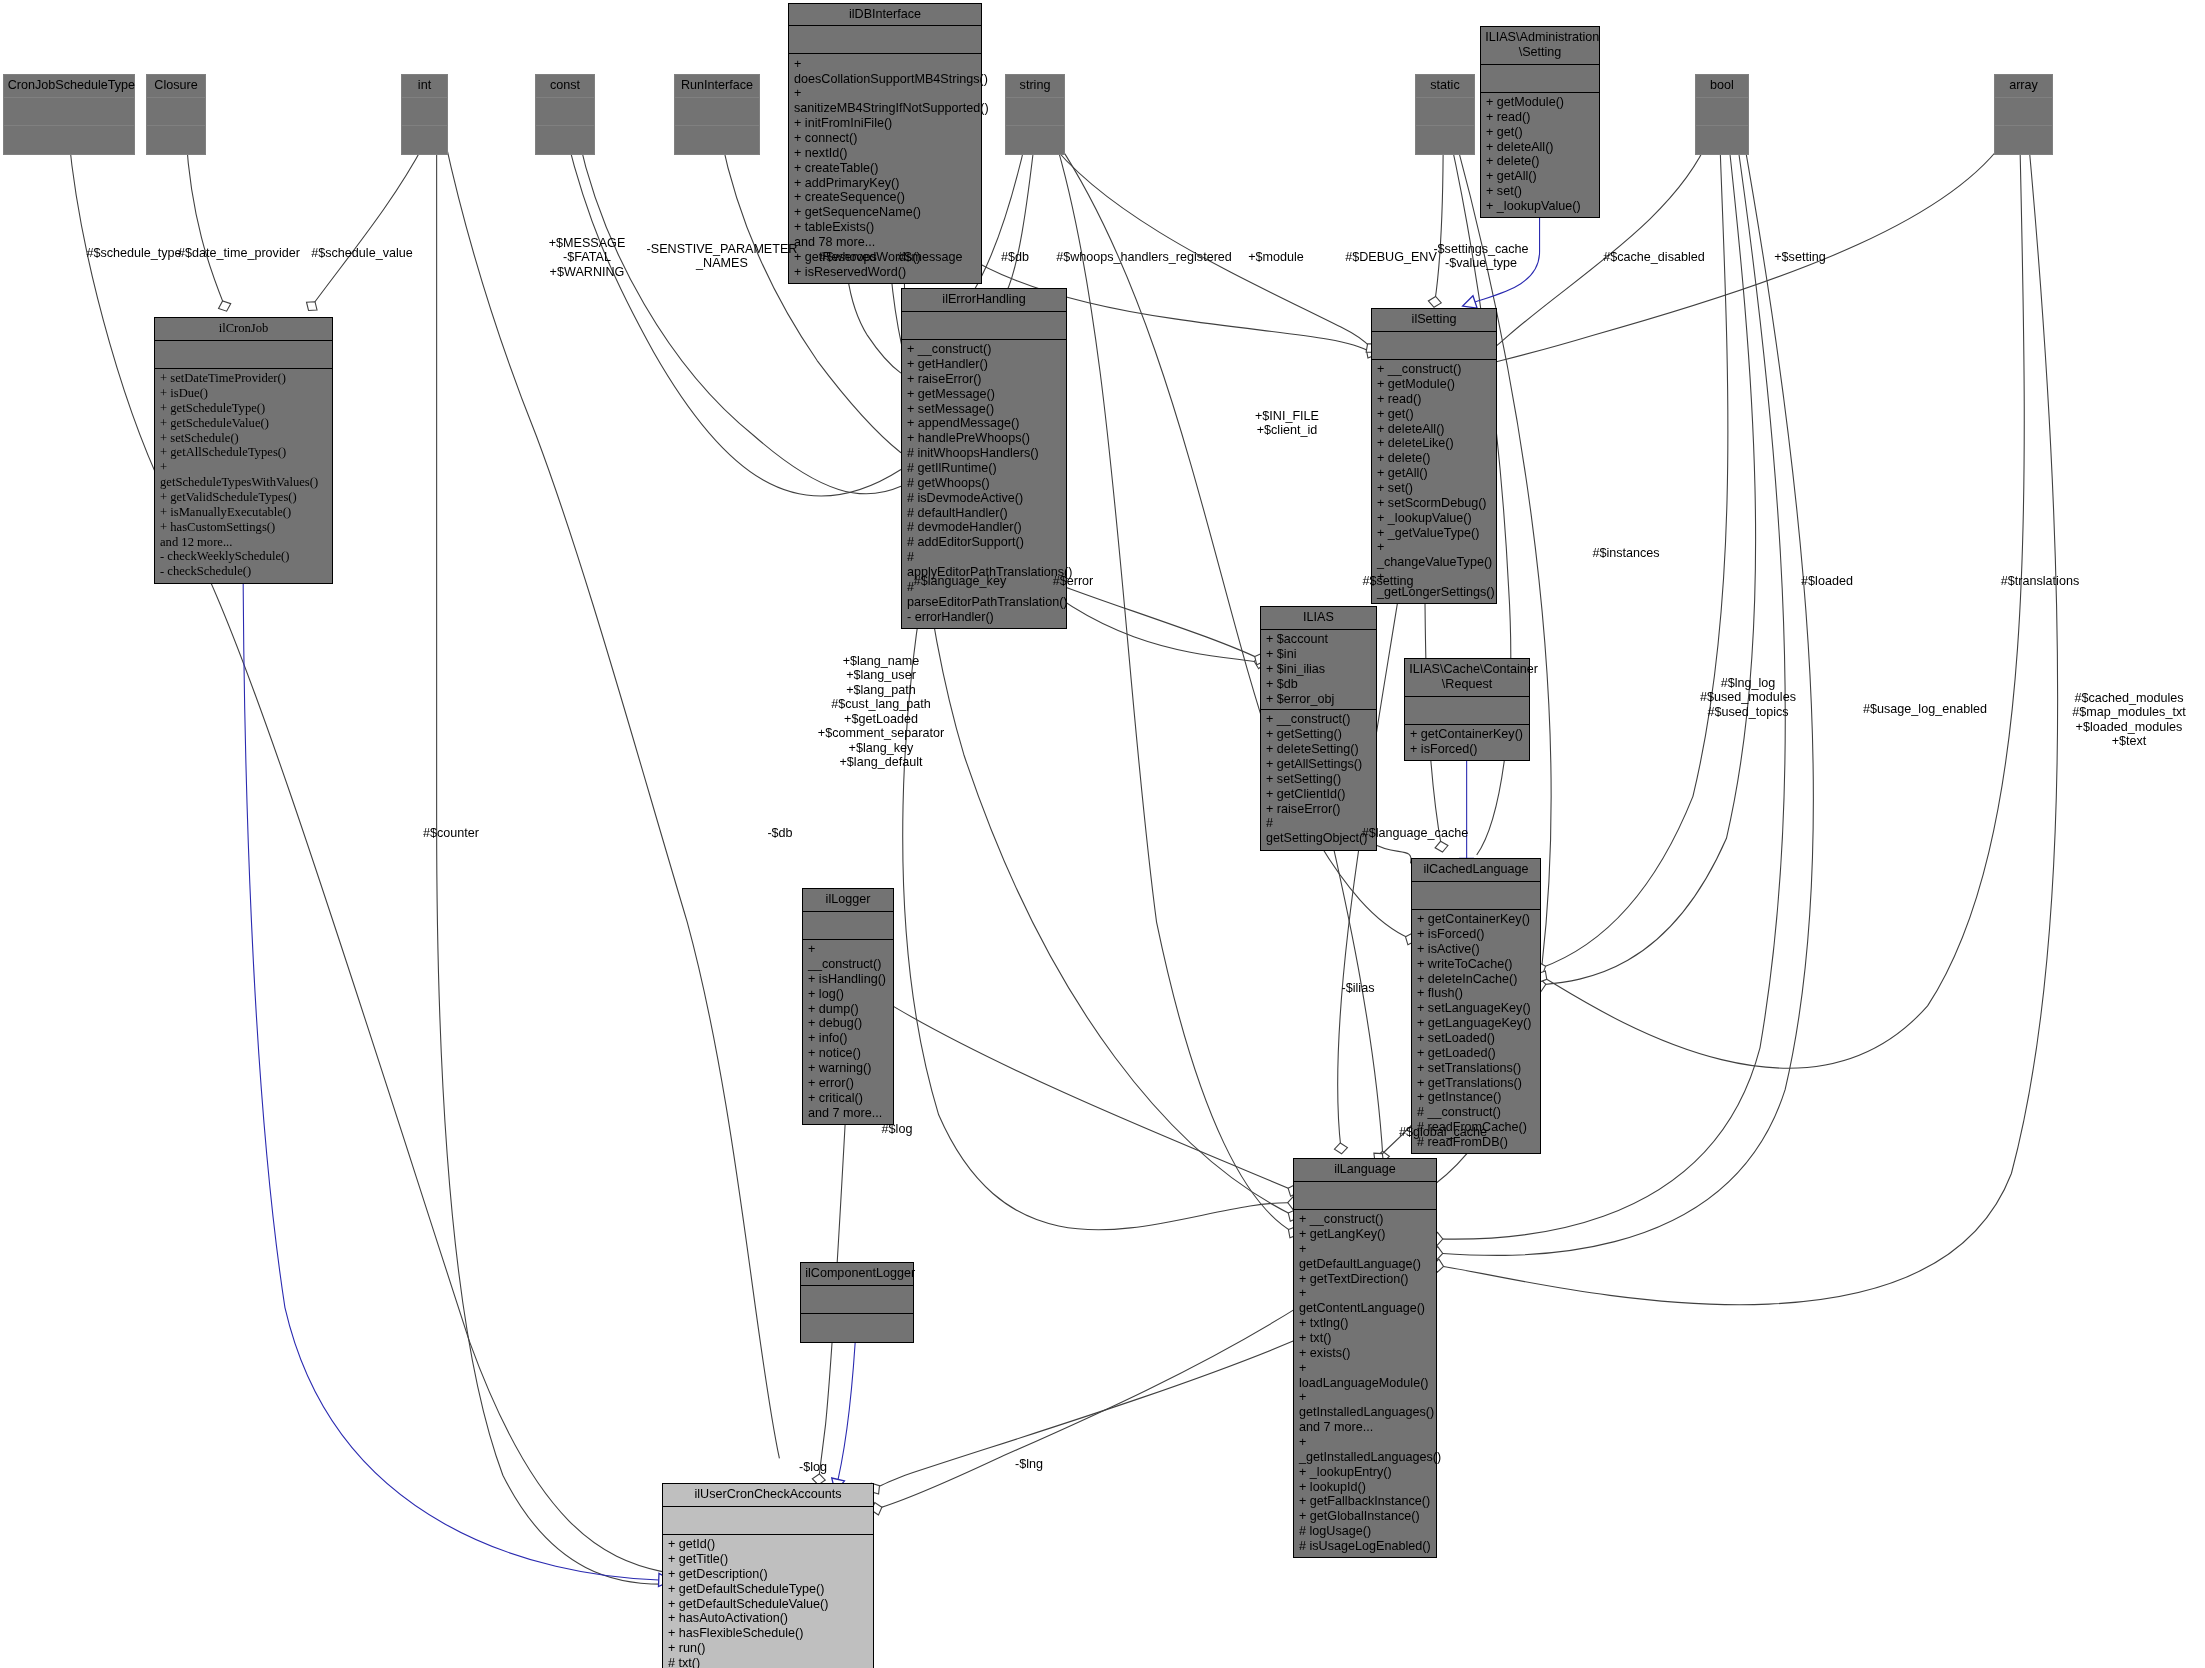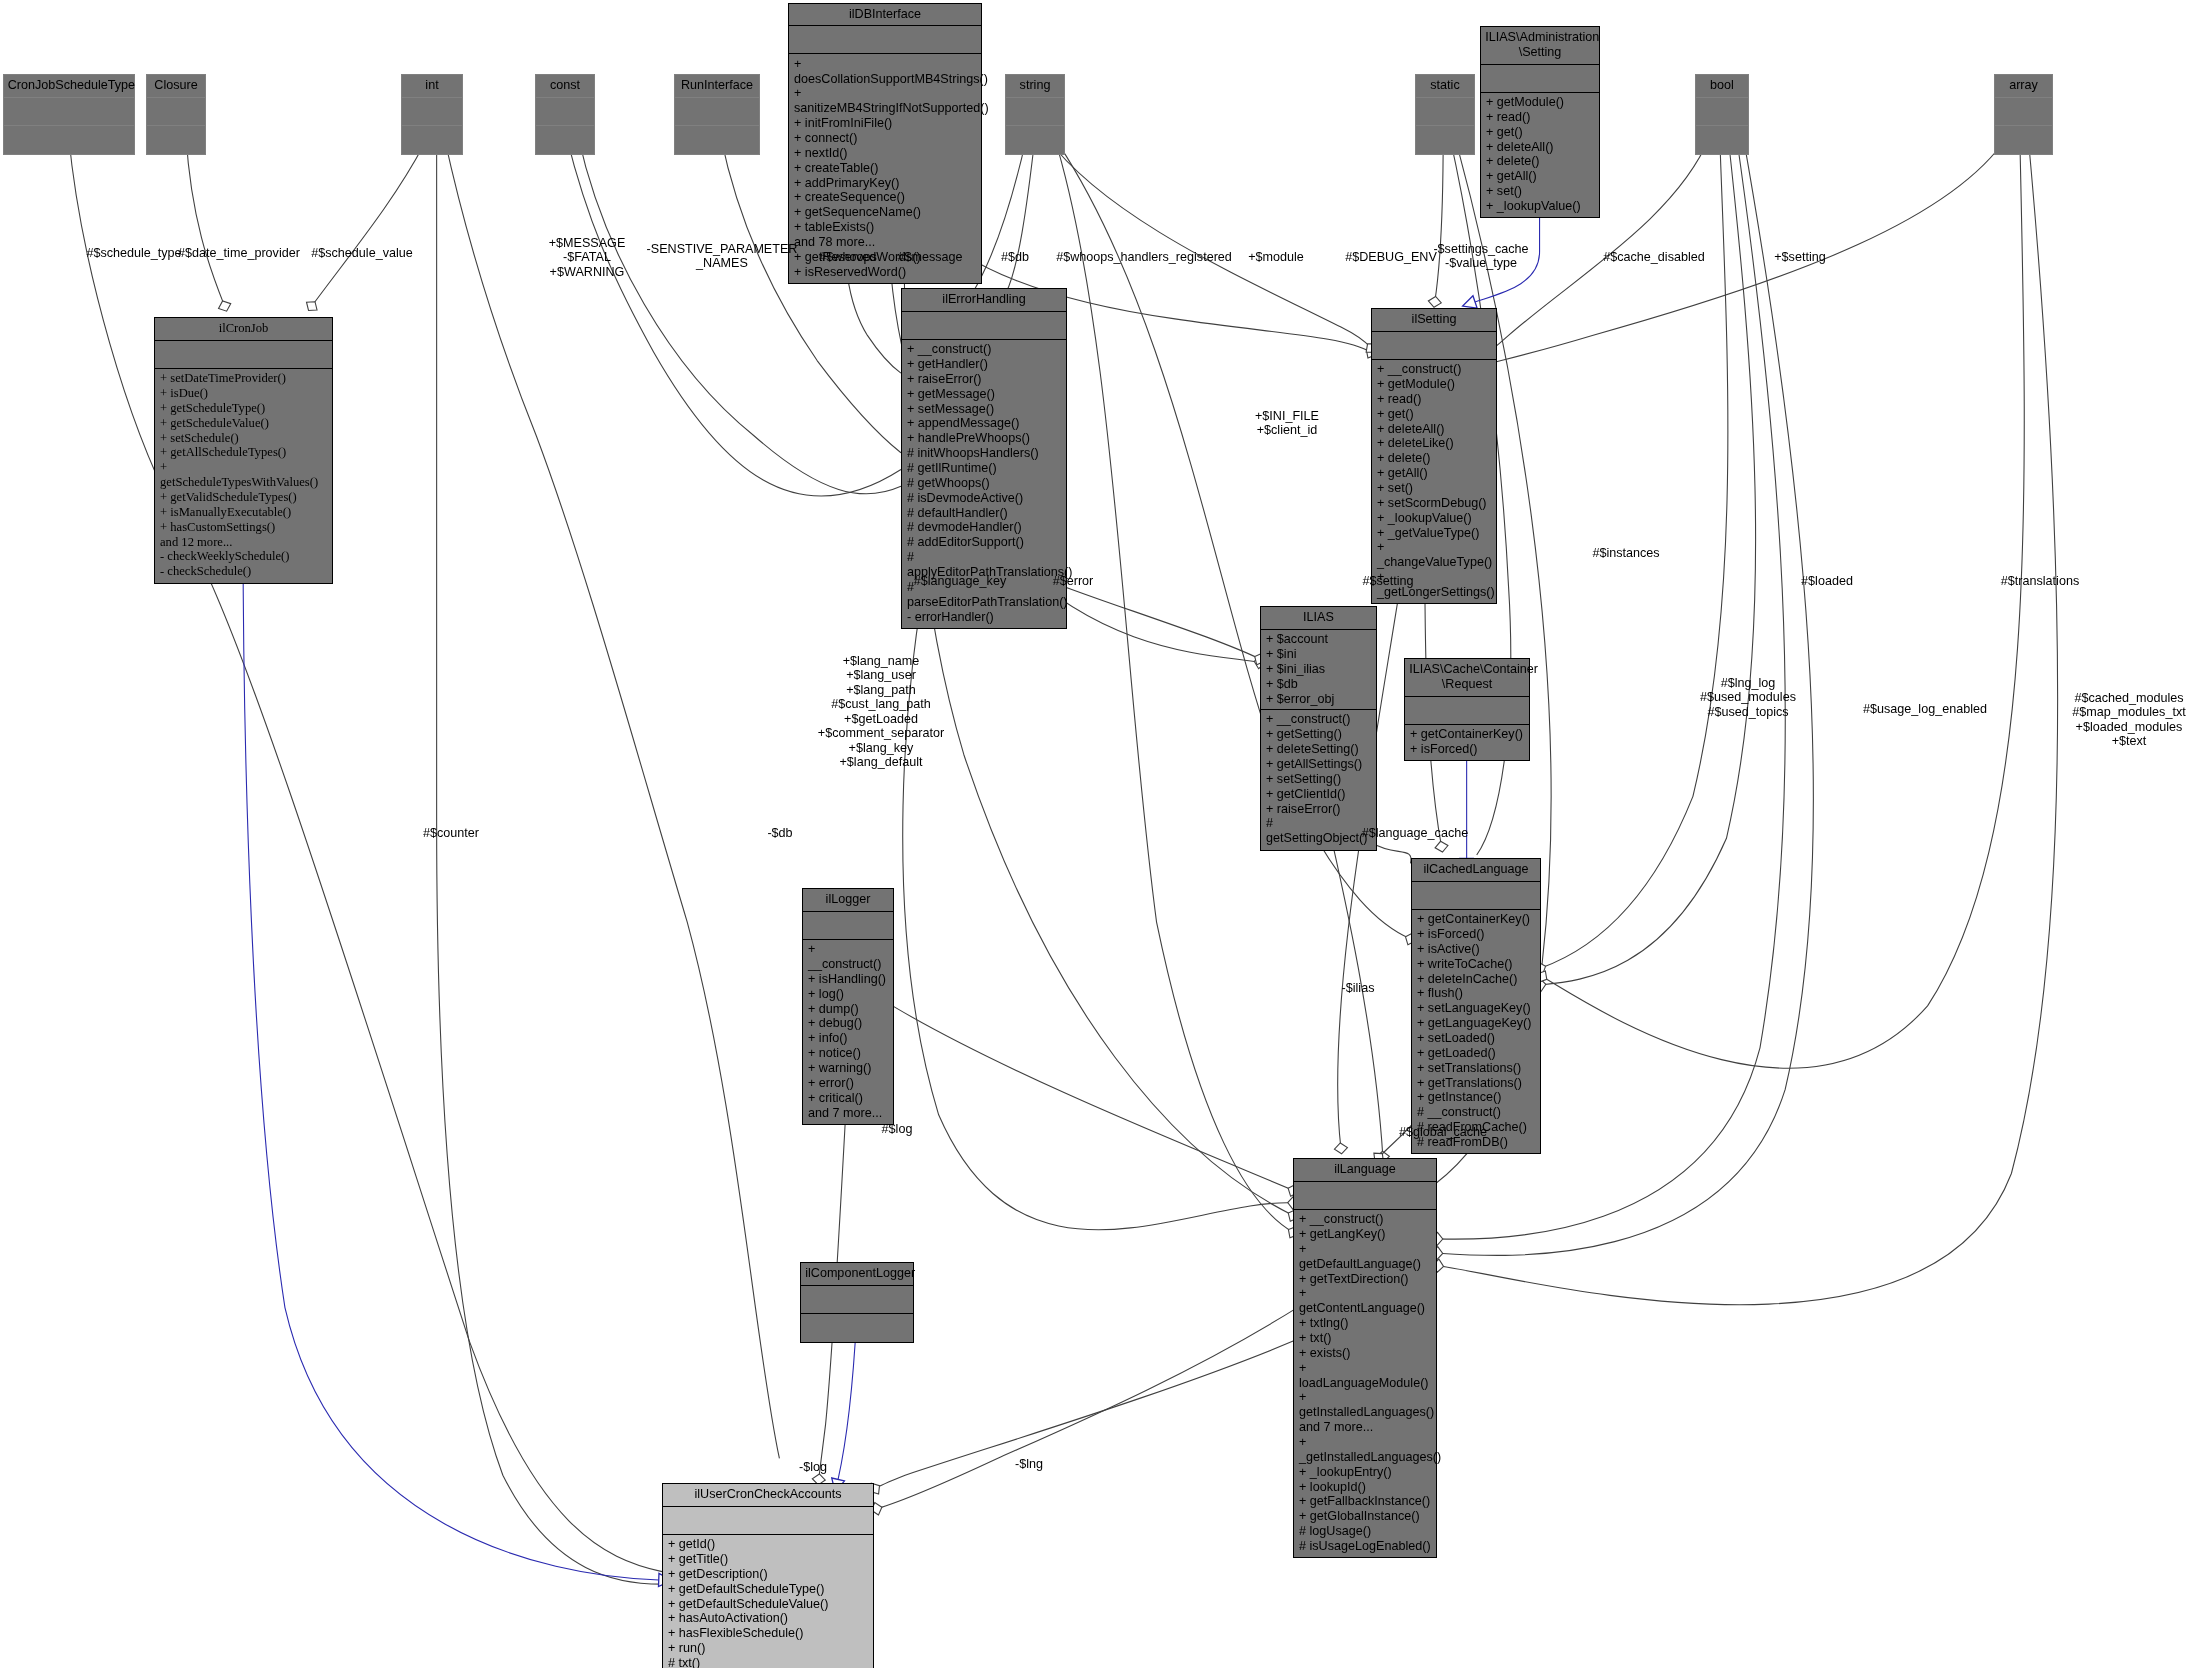--- a/index.html
+++ b/index.html
@@ -168,21 +168,21 @@
       <div class="node thin" style="left: 2.5px; top: 74px; width: 132px; min-height: 63px;">
         <div class="title">CronJobScheduleType</div>
         <div class="attrs empty"></div>
         <div class="ops empty"></div>
       </div>
       <div class="node thin" style="left: 146px; top: 74px; width: 60px; min-height: 63px;">
         <div class="title">Closure</div>
         <div class="attrs empty"></div>
         <div class="ops empty"></div>
       </div>
-      <div class="node thin" style="left: 401px; top: 74px; width: 62px; min-height: 63px;">
+      <div class="node thin" style="left: 401px; top: 74px; width: 47px; min-height: 63px;">
         <div class="title">int</div>
         <div class="attrs empty"></div>
         <div class="ops empty"></div>
       </div>
       <div class="node thin" style="left: 535px; top: 74px; width: 60px; min-height: 63px;">
         <div class="title">const</div>
         <div class="attrs empty"></div>
         <div class="ops empty"></div>
       </div>
       <div class="node thin" style="left: 674px; top: 74px; width: 86px; min-height: 63px;">

